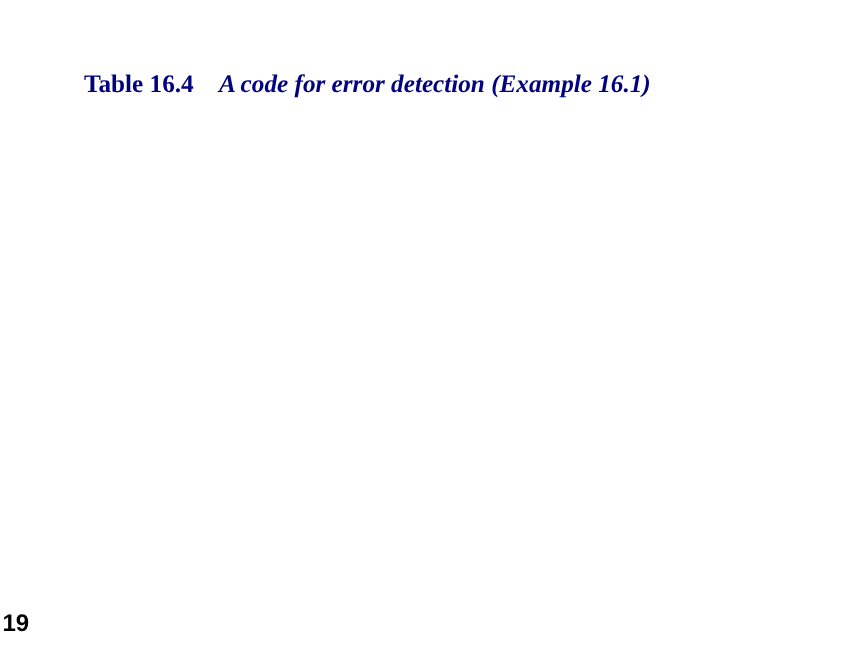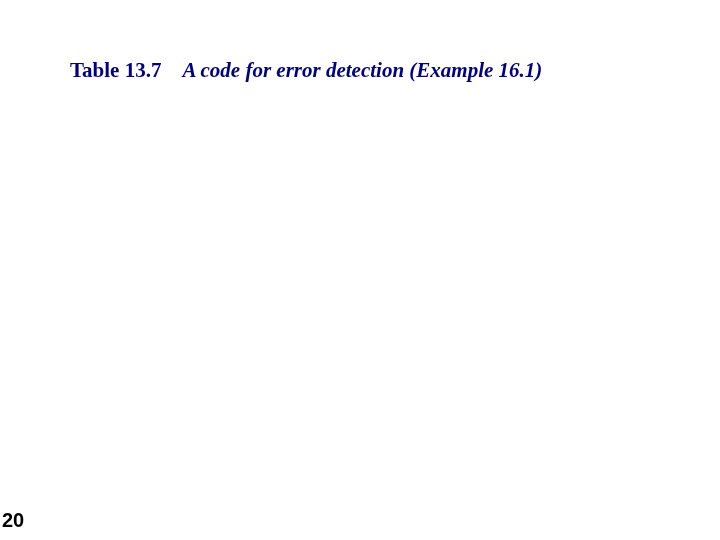--- a/index.html
+++ b/index.html
@@ -37,18 +37,18 @@
     font-weight: bold;
     font-style: normal;
     font-size: 20px;
     color: #000000;
   }
 </style>
 </head>
 <body>
 
 <div class="caption-line">
-  <span class="table-label">Table 13.7</span>
+  <span class="table-label">Table 16.4</span>
   <span>&nbsp;&nbsp;</span>
   <span class="caption-text">A code for error detection (Example 16.1)</span>
 </div>
 
-<div class="page-number">20</div>
+<div class="page-number">19</div>
 
 </body></html>

